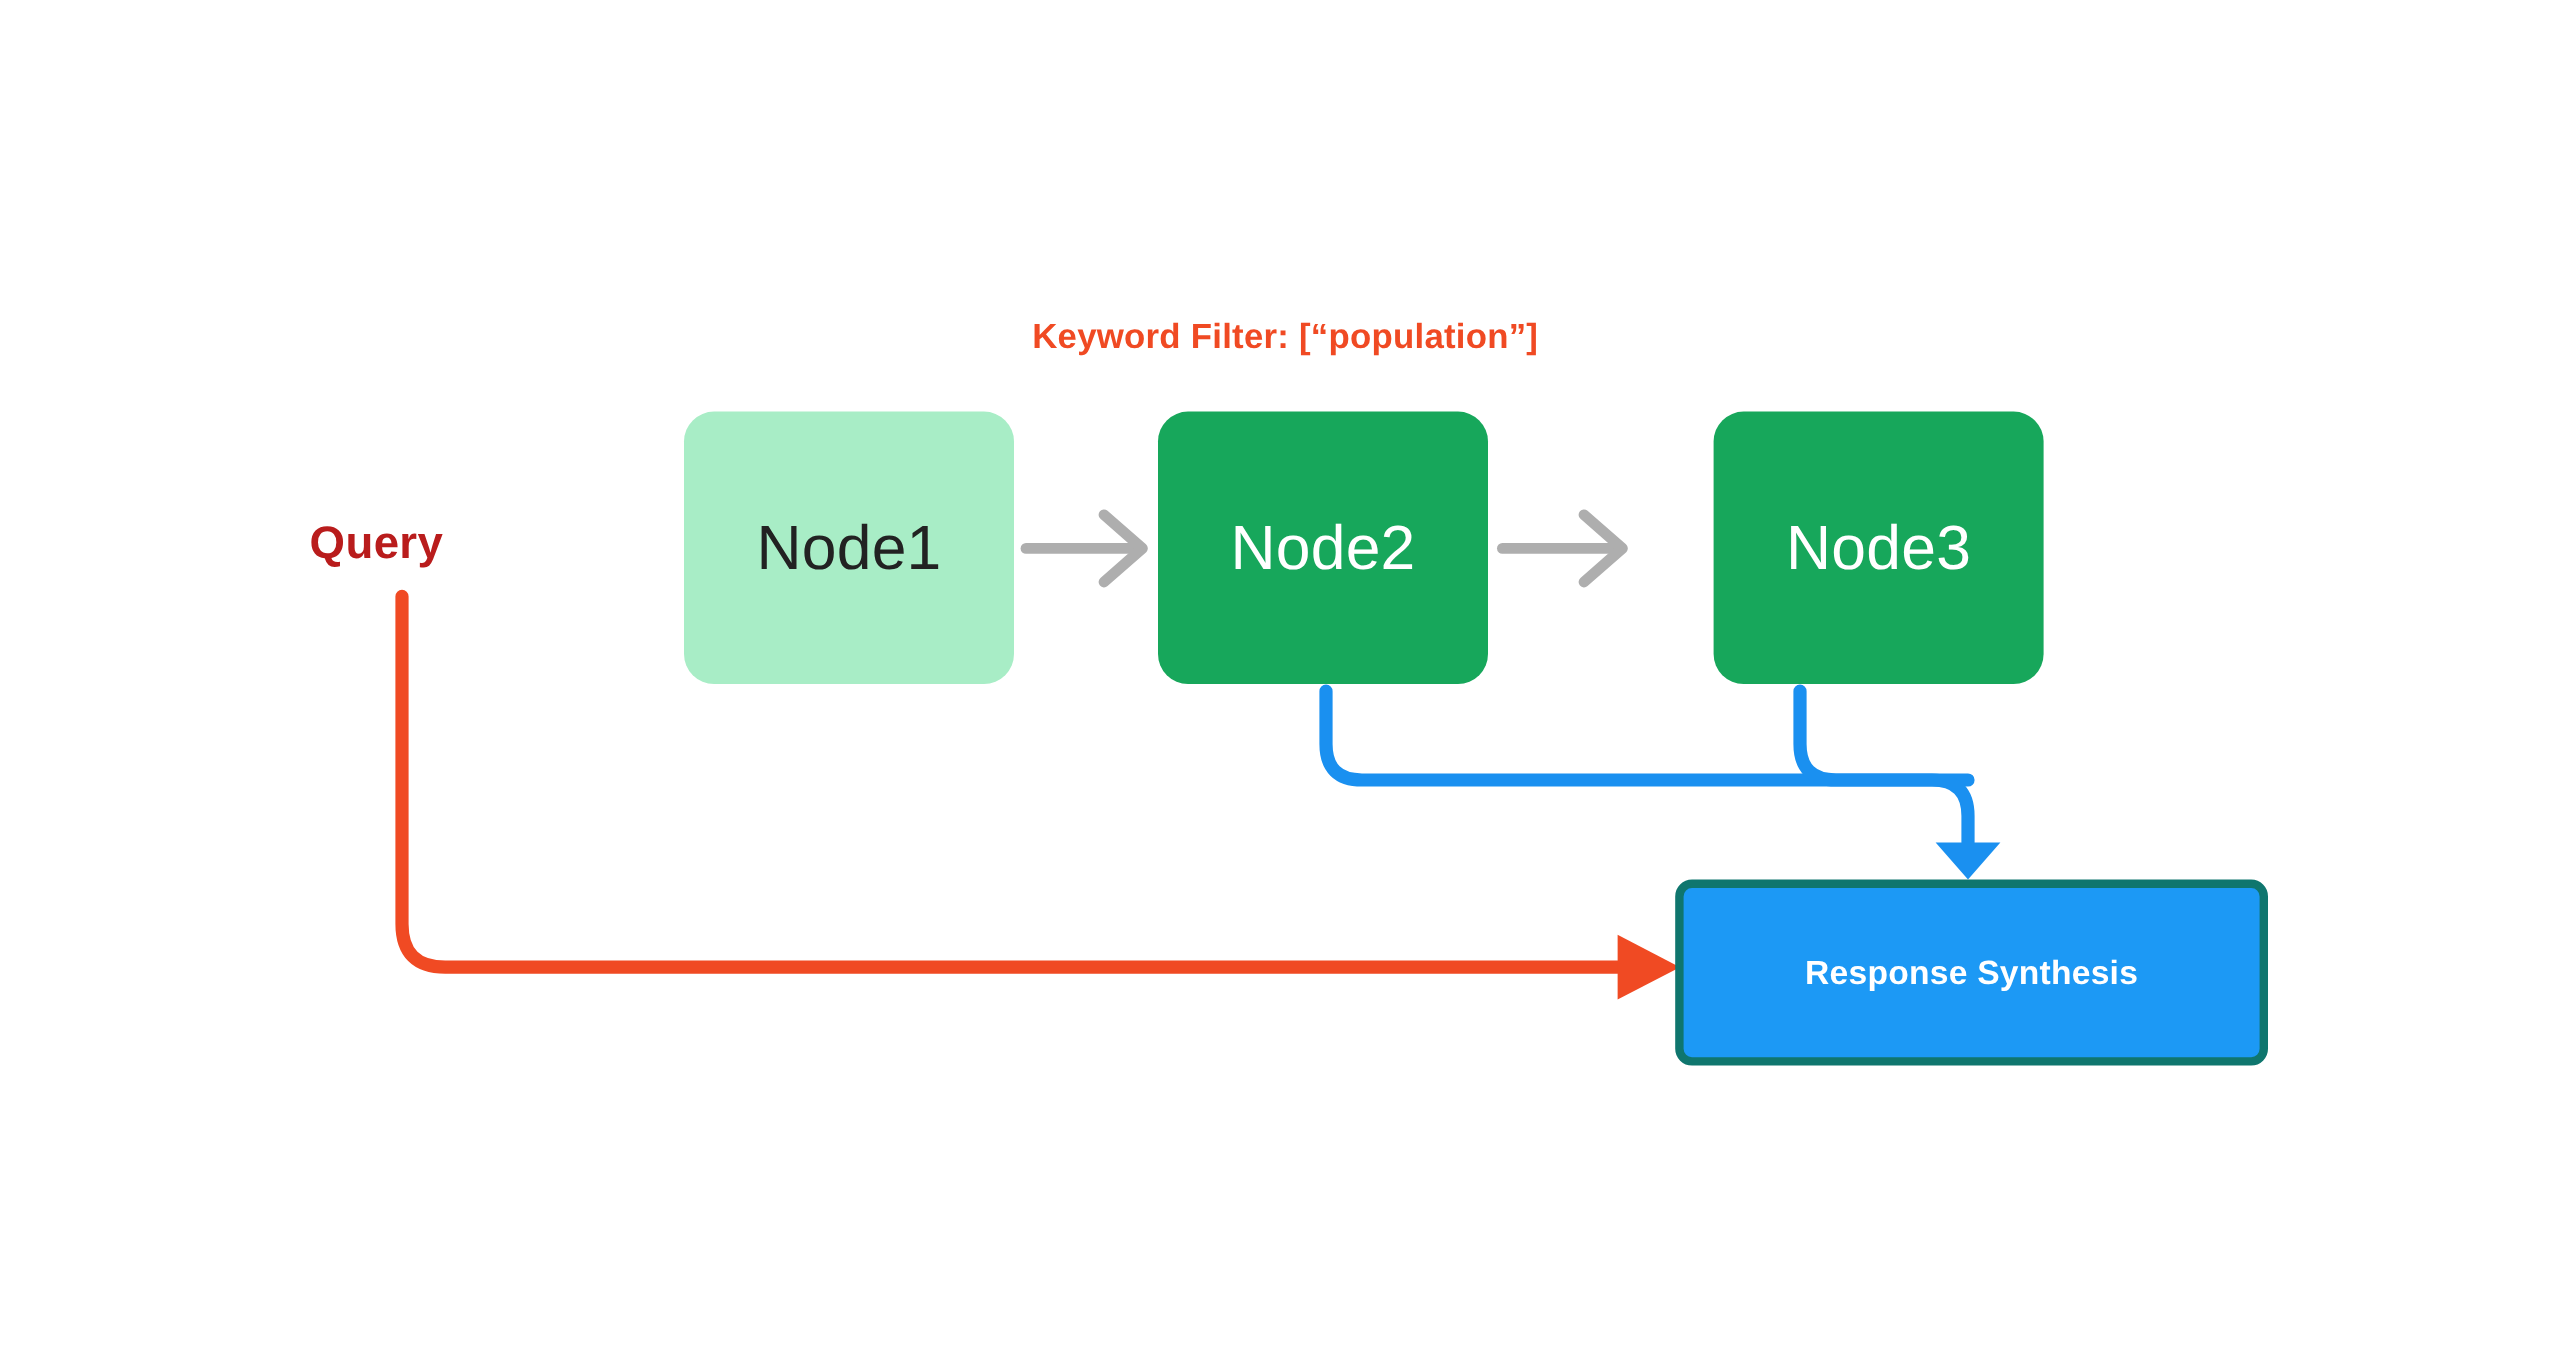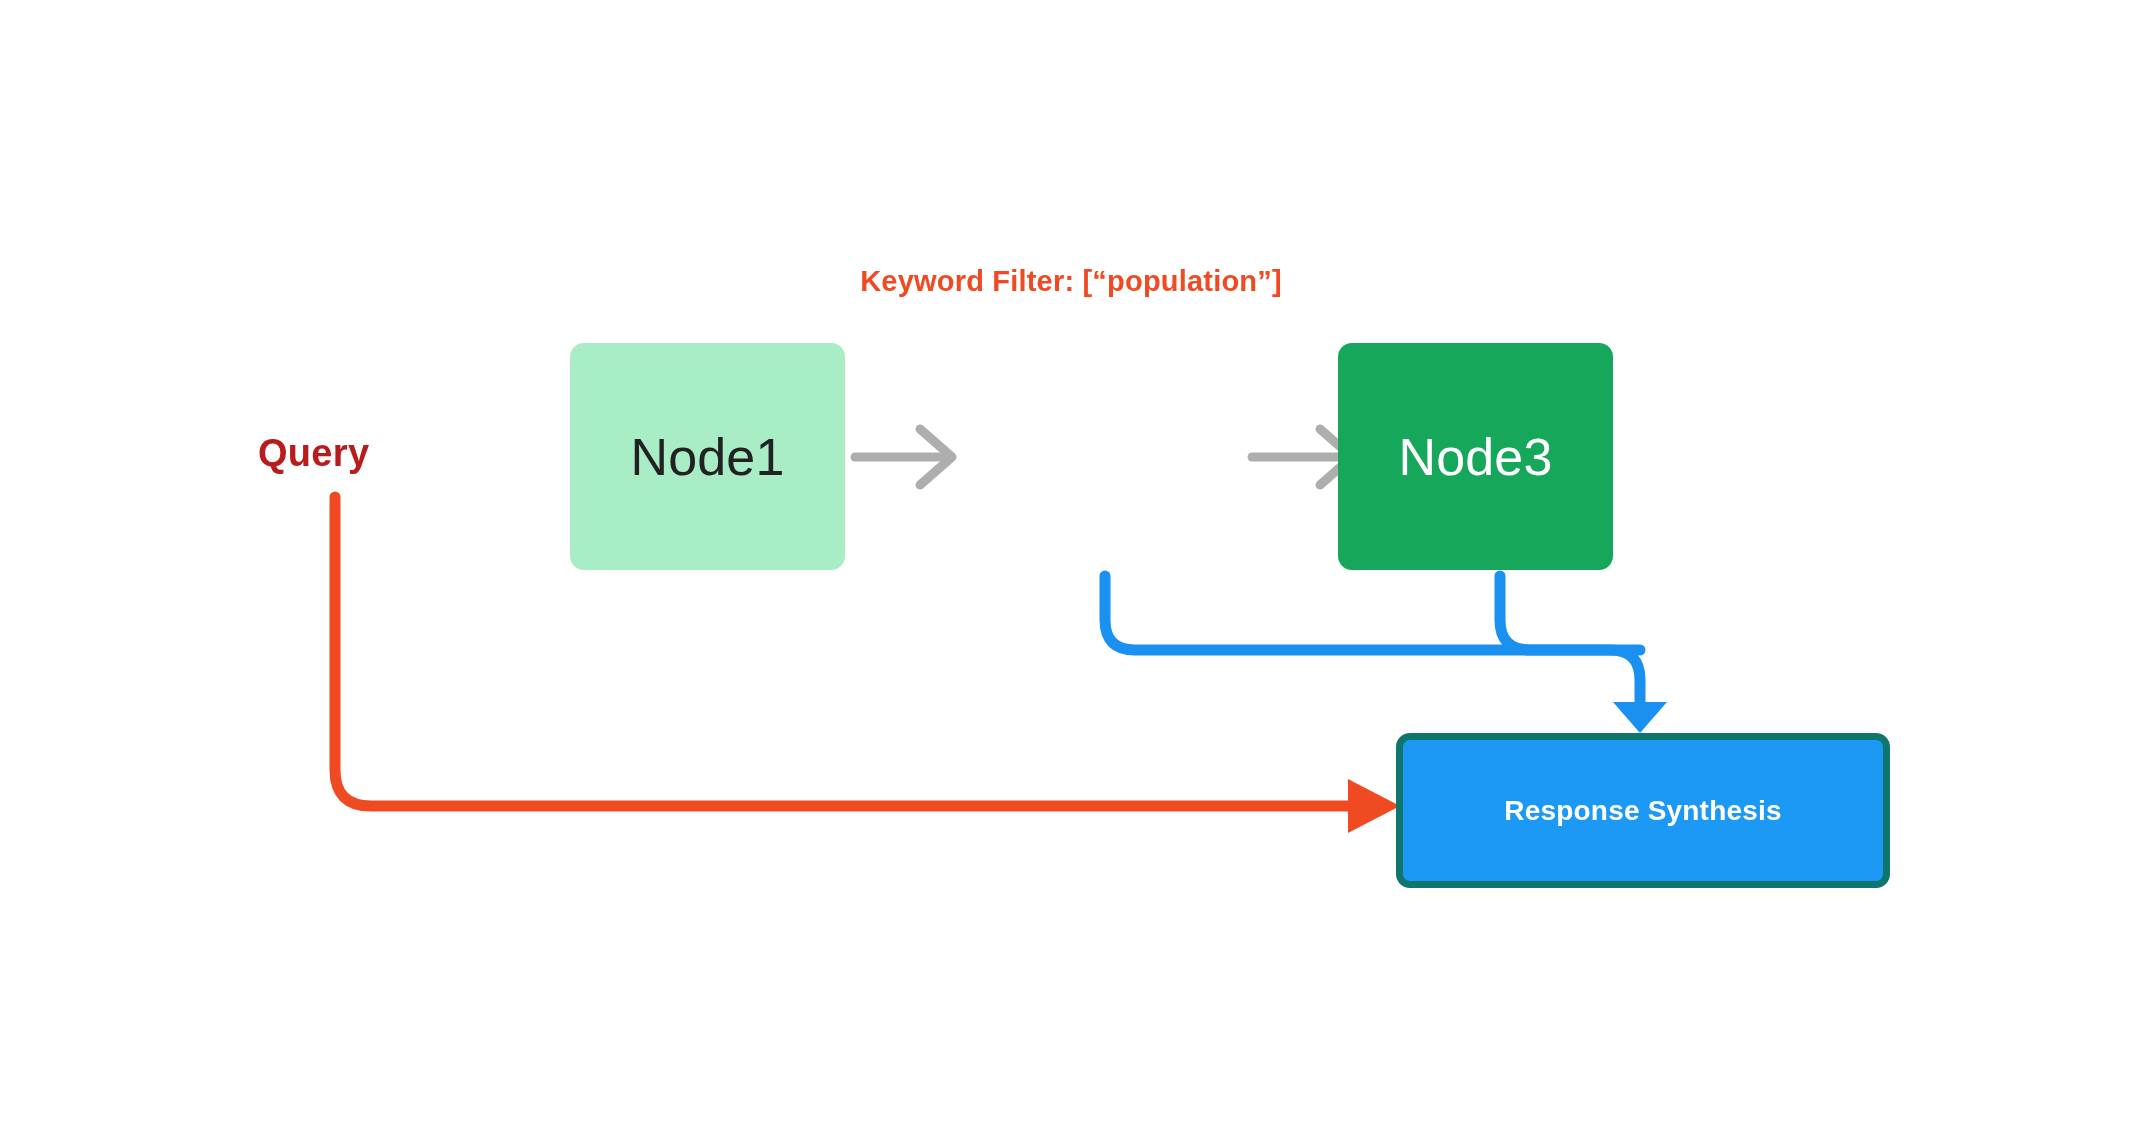--- a/index.html
+++ b/index.html
@@ -24,21 +24,21 @@
   .layer-svg {
     position: absolute;
     left: 0;
     top: 0;
     width: 2142px;
     height: 1138px;
     pointer-events: none;
   }
   .node {
     position: absolute;
-    border-radius: 14px;
+    border-radius: 25px;
     display: flex;
     align-items: center;
     justify-content: center;
     box-sizing: border-box;
     font-size: 52px;
     font-weight: 400;
     letter-spacing: 0.2px;
     line-height: 1;
     user-select: none;
   }
@@ -46,21 +46,21 @@
     left: 570px;  top: 343px;  width: 275px; height: 227px;
     background: #a8edc6;
     color: #222222;
   }
   #node2 {
     left: 965px;  top: 343px;  width: 275px; height: 227px;
     background: #17a75b;
     color: #ffffff;
   }
   #node3 {
-    left: 1338px; top: 343px;  width: 275px; height: 227px;
+    left: 1428px; top: 343px;  width: 275px; height: 227px;
     background: #17a75b;
     color: #ffffff;
   }
   #keyword-filter-label {
     position: absolute;
     left: 0;
     top: 265px;
     width: 2142px;
     text-align: center;
     color: #f04a23;
@@ -135,20 +135,23 @@
       <path d="M 335 497 L 335 770 Q 335 806 371 806 L 1348 806" fill="none" stroke="#f04a23" stroke-width="11" stroke-linecap="round" stroke-linejoin="round"></path>
       <polygon points="1348,779 1400,806 1348,833" fill="#f04a23"></polygon>
     </g>
 
   </svg>
 
   <div class="node" id="node1">
     <span>Node1</span>
   </div>
 
+  <div class="node" id="node2">
+    <span>Node2</span>
+  </div>
 
   <div class="node" id="node3">
     <span>Node3</span>
   </div>
 
   <div id="response-box">
     <span id="response-box-label">Response Synthesis</span>
   </div>
 
 </div>

